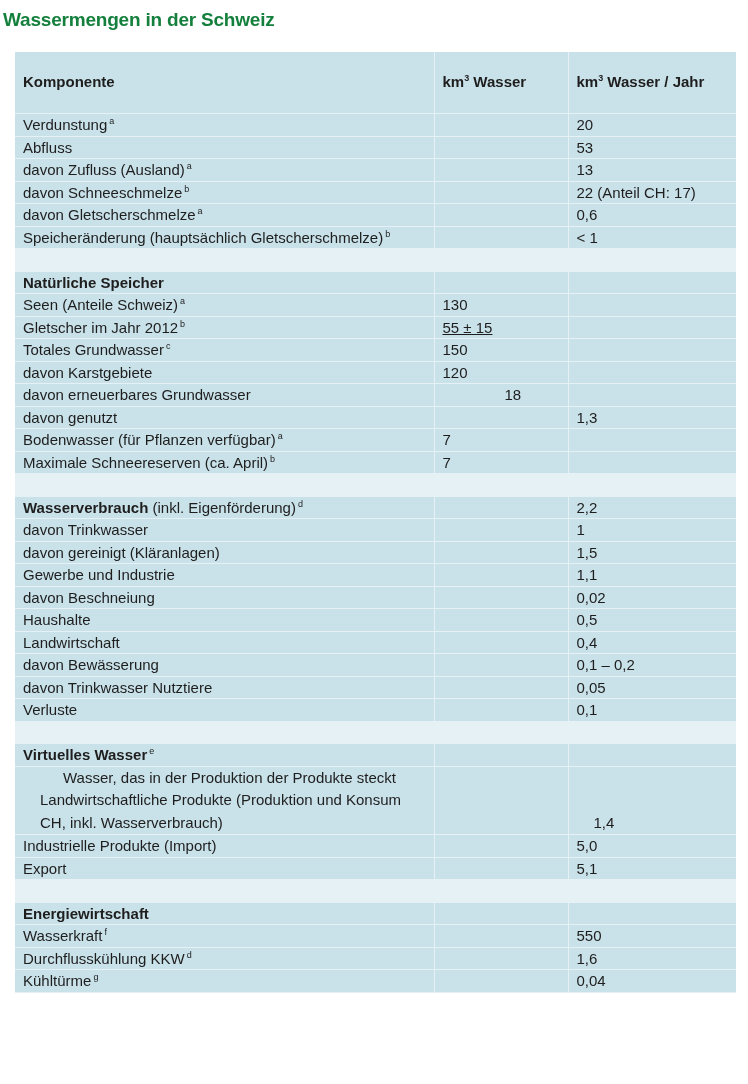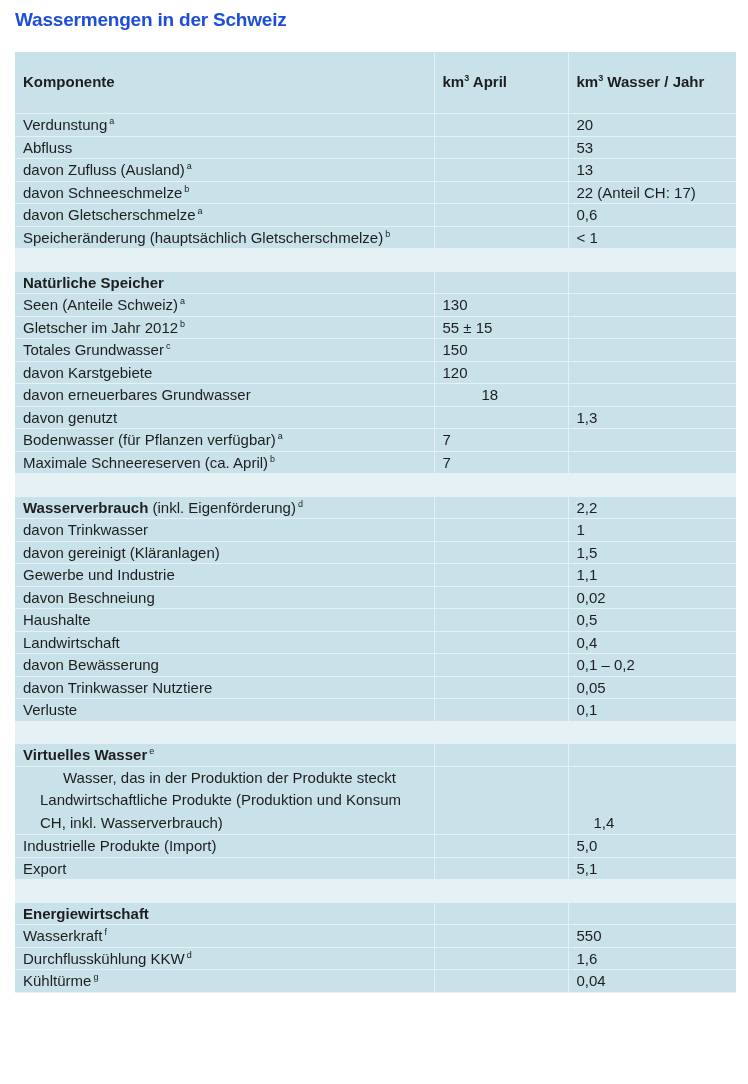--- a/index.html
+++ b/index.html
@@ -2,22 +2,22 @@
 <html><head>
 <meta charset="utf-8">
 <style>
   html, body { margin: 0; padding: 0; background: #ffffff; }
   body {
     width: 748px; height: 1084px; position: relative; overflow: hidden;
     font-family: "Liberation Sans", "DejaVu Sans", sans-serif;
     color: #1e1e1e;
   }
   .title {
-    position: absolute; left: 15px; top: 9px;
-    font-size: 19px; font-weight: bold; color: #1d4ed8;
+    position: absolute; left: 3px; top: 9px;
+    font-size: 19px; font-weight: bold; color: #15803d;
     letter-spacing: -0.2px;
   }
   table.wt {
     position: absolute; left: 15px; top: 52px;
     width: 721px; border-collapse: collapse; table-layout: fixed;
     font-size: 15px;
   }
   table.wt col.c1 { width: 419px; }
   table.wt col.c2 { width: 134px; }
   table.wt col.c3 { width: 168px; }
@@ -33,21 +33,21 @@
   table.wt td:last-child, table.wt th:last-child { border-right: none; }
   table.wt th {
     height: 42px; font-weight: bold; vertical-align: top; padding-top: 19px;
     line-height: 22px;
   }
   tr.spacer td {
     background: #e5f1f5; border-right: none; height: 21.5px;
   }
   tr.section td.lbl { font-weight: bold; }
   td.indent { padding-left: 31px; }
-  td.v-ind1 { padding-left: 17px; }
+  td.v-ind1 { padding-left: 17px; text-decoration: underline; }
   td.v-ind2 { padding-left: 23px; }
   td.v-ind3 { padding-left: 25px; }
   td.v-ind4 { padding-left: 32px; }
   td.v-ind5 { padding-left: 40px; }
   td.v-ind6 { padding-left: 6px; }
   tr.multi td { height: 67px; vertical-align: bottom; line-height: 22.5px; padding-left: 25px; }
   tr.multi td.lbl { white-space: normal; }
   .sup { font-size: 9px; vertical-align: super; line-height: 0; margin-left: 2px; }
   .light { font-weight: normal; margin-top: 48px; }
   .line { display: block; }
@@ -59,21 +59,21 @@
 
 <table class="wt">
   <colgroup>
       <col class="c1">
       <col class="c2">
       <col class="c3">
     </colgroup>
   <thead>
     <tr>
       <th>Komponente</th>
-      <th><span>km</span><span class="sup" style="margin-left:0">3</span><span> April</span></th>
+      <th><span>km</span><span class="sup" style="margin-left:0">3</span><span> Wasser</span></th>
       <th><span>km</span><span class="sup" style="margin-left:0">3</span><span> Wasser / Jahr</span></th>
     </tr>
   </thead>
   <tbody>
 
     <tr>
         <td class="lbl"><span>Verdunstung</span><span class="sup">a</span></td>
         <td></td>
         <td>20</td>
       </tr>
@@ -127,21 +127,21 @@
         <td>150</td>
         <td></td>
       </tr>
     <tr>
         <td class="lbl indent"><span>davon Karstgebiete</span><span class="sup"></span></td>
         <td class="v-ind5">120</td>
         <td></td>
       </tr>
     <tr>
         <td class="lbl indent"><span>davon erneuerbares Grundwasser</span><span class="sup"></span></td>
-        <td style="padding-left:47px">18</td>
+        <td style="padding-left:70px">18</td>
         <td></td>
       </tr>
     <tr>
         <td class="lbl indent"><span>davon genutzt</span><span class="sup"></span></td>
         <td></td>
         <td>1,3</td>
       </tr>
     <tr>
         <td class="lbl"><span>Bodenwasser (für Pflanzen verfügbar)</span><span class="sup">a</span></td>
         <td>7</td>

